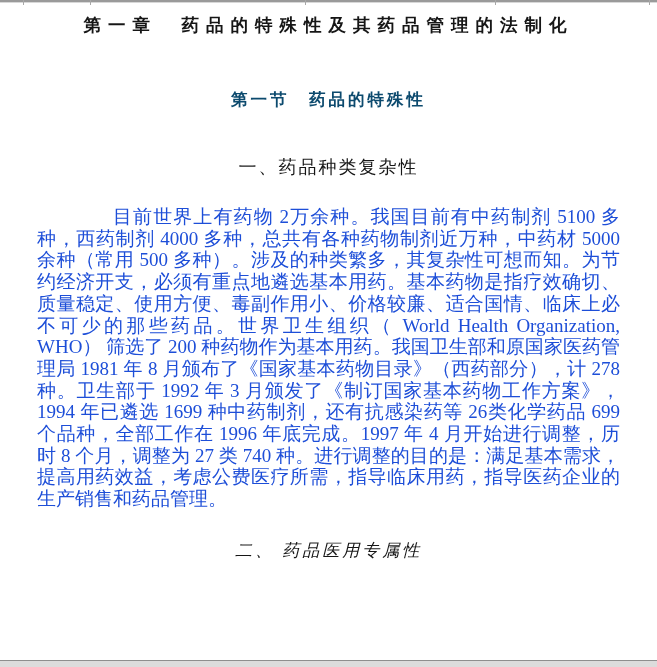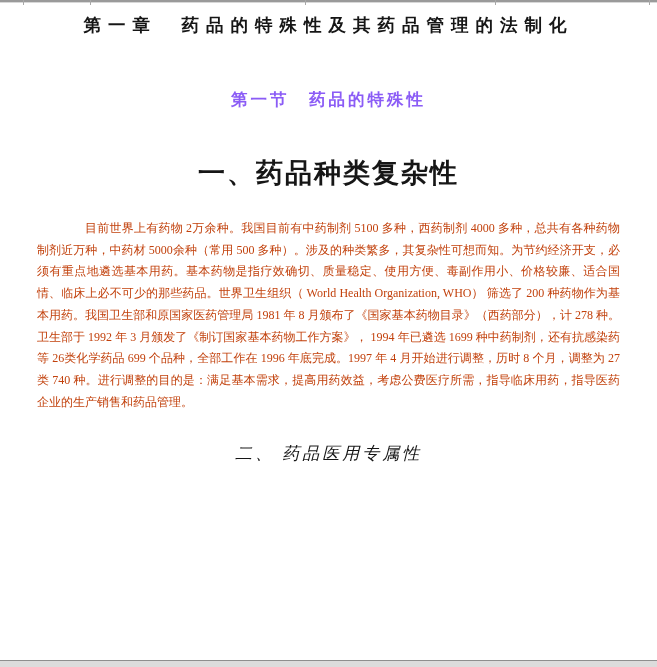--- a/index.html
+++ b/index.html
@@ -74,50 +74,50 @@
     white-space: nowrap;
     color: #161616;
   }
 
   .section-title {
     margin: 52px 0 0 0;
     text-align: center;
     font-size: 16.5px;
     font-weight: bold;
     letter-spacing: 3px;
-    color: #8b5cf6;
+    color: #0c4a6e;
   }
 
   .sub-heading-1 {
     margin: 44px 0 0 0;
     text-align: center;
-    font-size: 27px;
-    font-weight: bold;
+    font-size: 18px;
+    font-weight: normal;
     letter-spacing: 2px;
     color: #161616;
   }
 
   .sub-heading-2 {
     margin: 29px 0 0 0;
     text-align: center;
     font-size: 17px;
     font-weight: normal;
     letter-spacing: 3px;
     color: #161616;
     font-style: italic;
   }
 
   .body-para {
     margin: 0;
-    font-size: 12px;
+    font-size: 19px;
     line-height: 21.7px;
     text-align: justify;
     text-justify: inter-ideograph;
     text-indent: 4em;
-    color: #c2410c;
+    color: #1d4ed8;
   }
   .body-para.first {
     margin-top: 27px;
   }
   .body-para.second {
     margin-top: 31px;
   }
 </style>
 </head>
 <body>

